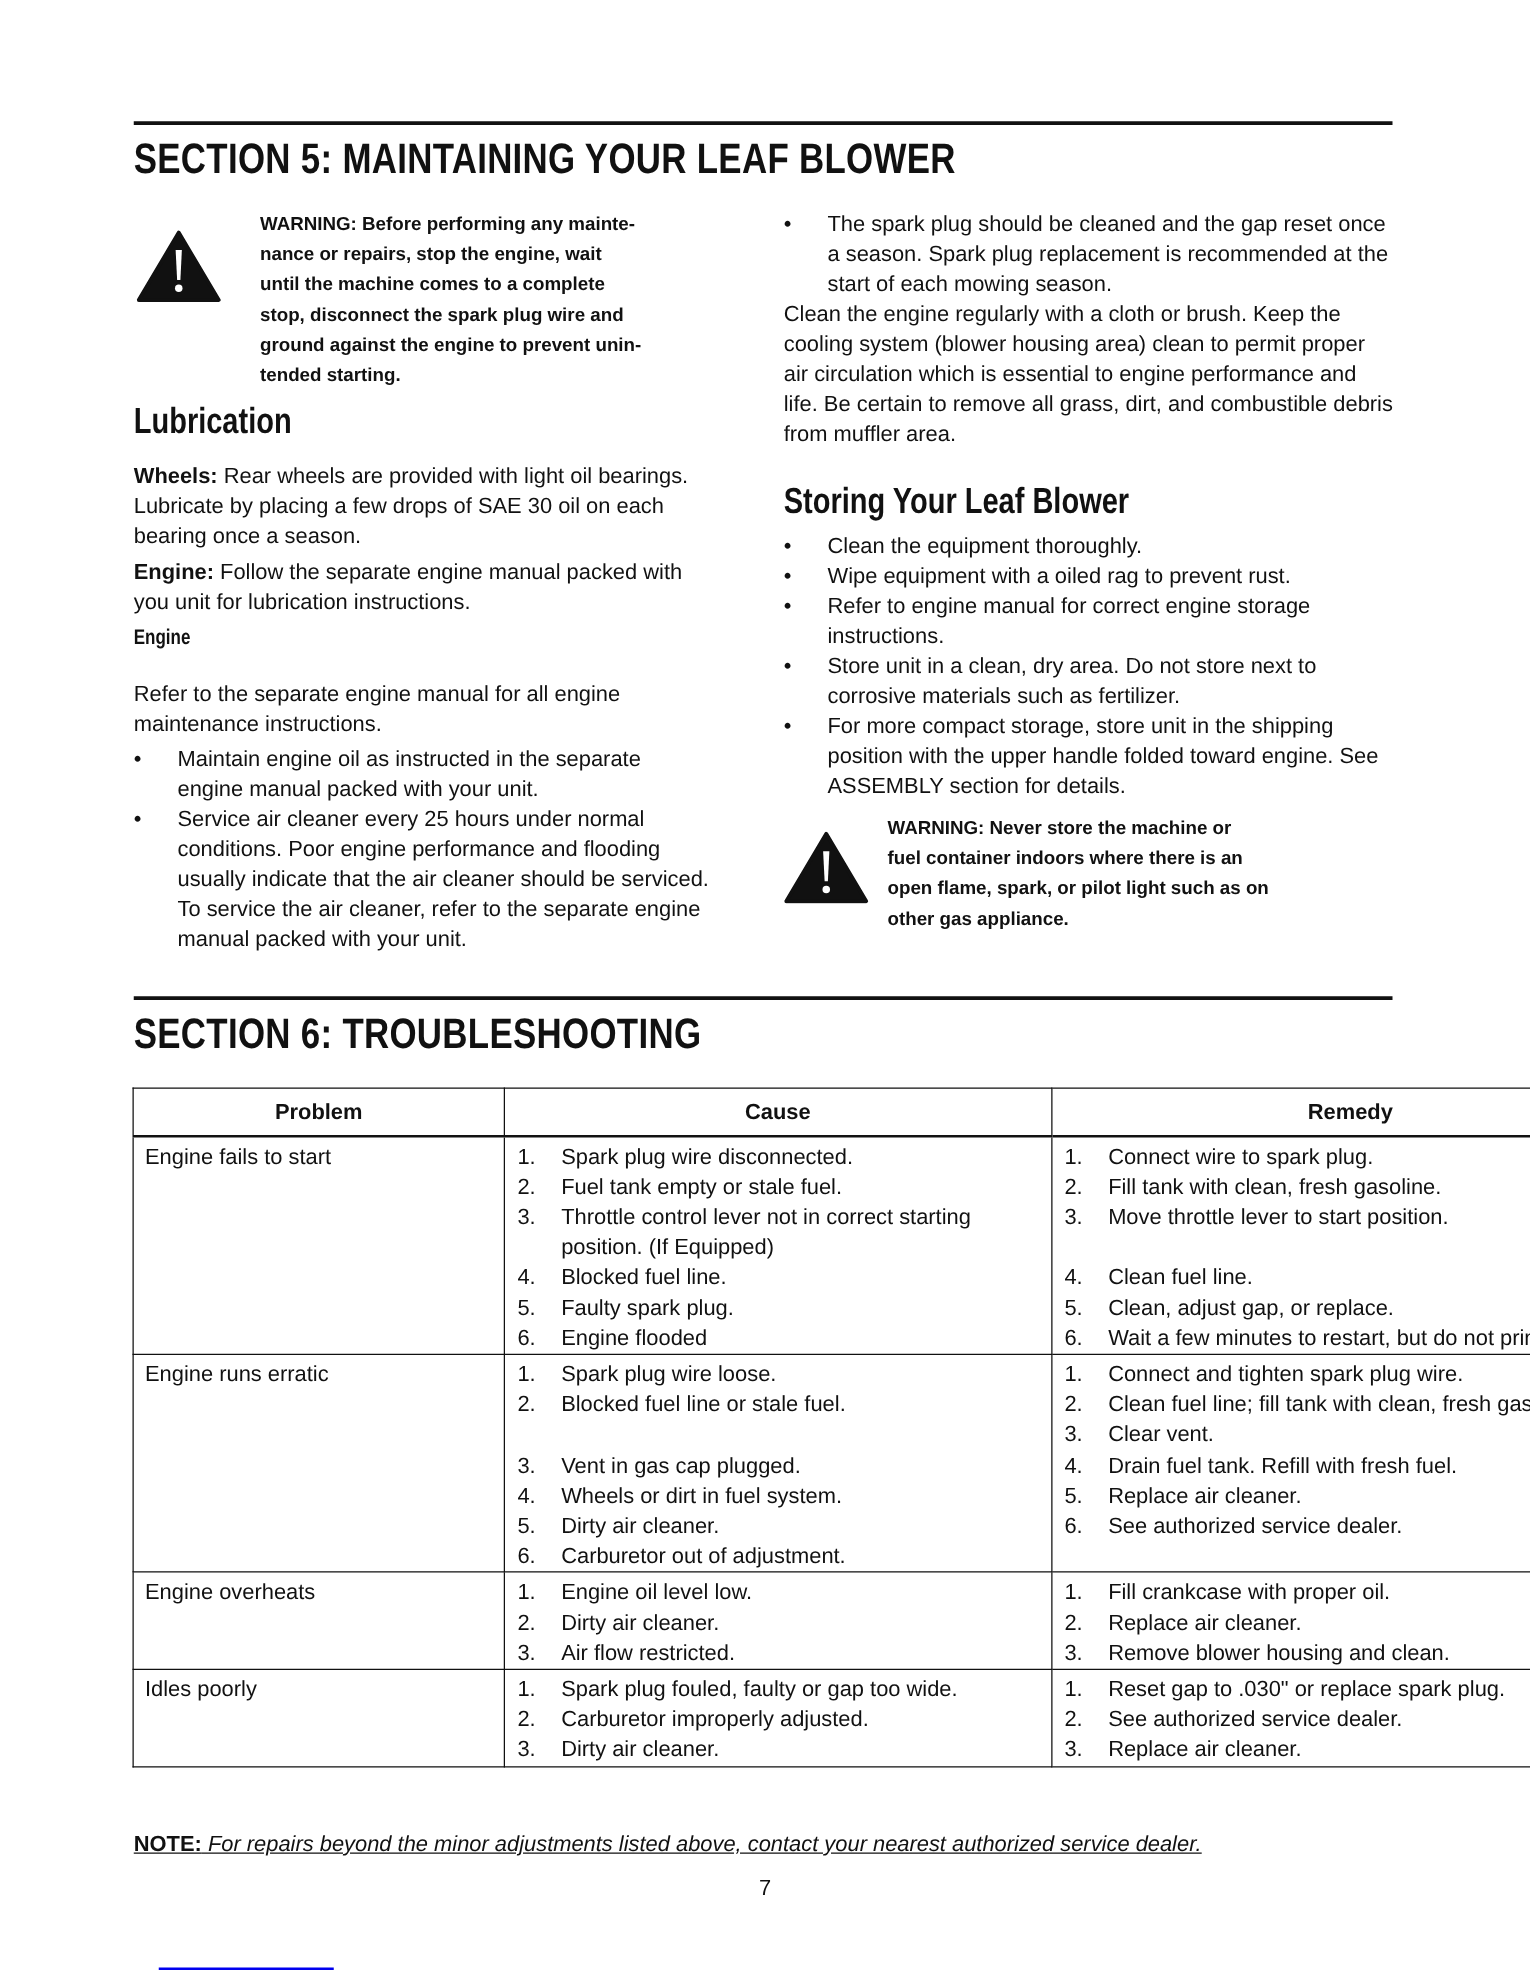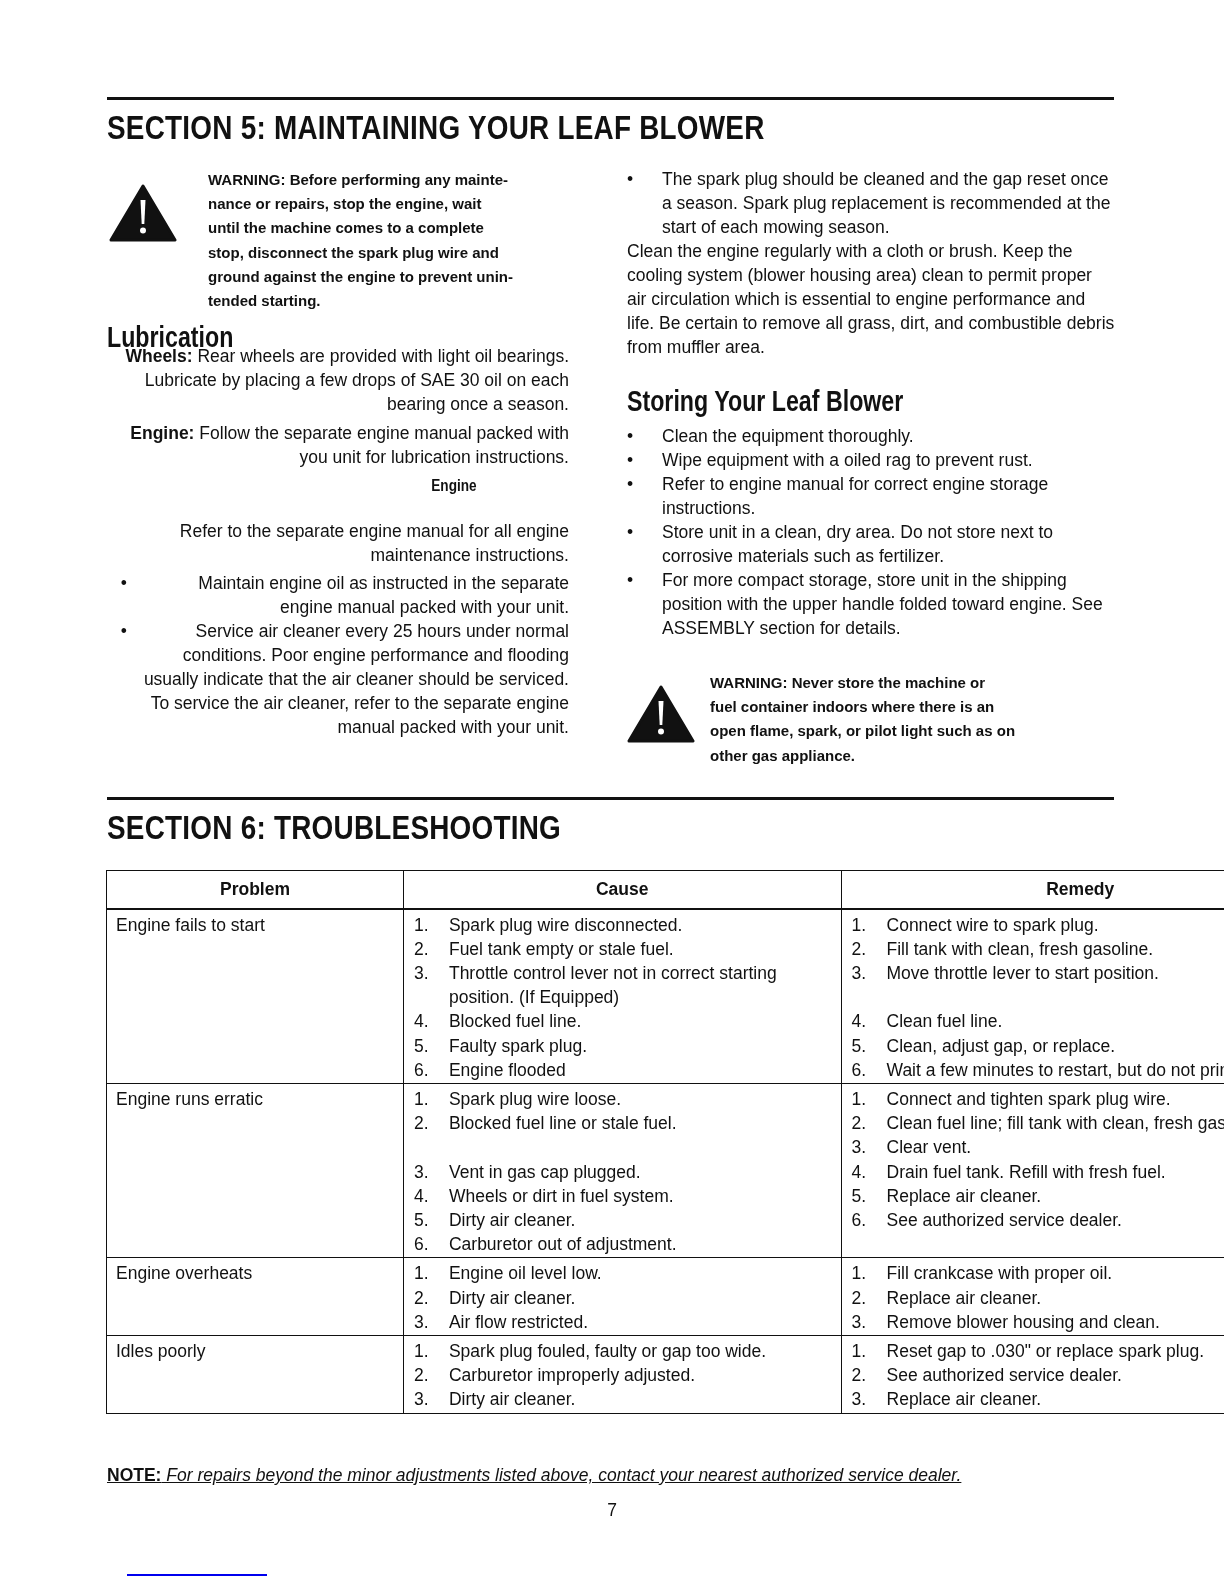--- a/index.html
+++ b/index.html
@@ -165,21 +165,21 @@
     <div>nance or repairs, stop the engine, wait</div>
     <div>until the machine comes to a complete</div>
     <div>stop, disconnect the spark plug wire and</div>
     <div>ground against the engine to prevent unin-</div>
     <div>tended starting.</div>
   </div>
 </div>
 
 <div class="sub-title" style="left:107px; top:321px;">Lubrication</div>
 
-<div class="col" style="left:107px; top:344px; width:462px;text-align:right;">
+<div class="col" style="left:107px; top:368px; width:462px;">
   <p class="para">
     <span class="lead">Wheels:</span><span> Rear wheels are provided with light oil bearings. Lubricate by placing a few drops of SAE 30 oil on each bearing once a season.</span>
   </p>
   <p class="para">
     <span class="lead">Engine:</span><span> Follow the separate engine manual packed with you unit for lubrication instructions.</span>
   </p>
   <span class="minor-head">Engine</span>
   <p style="margin-bottom:4px;margin-top:21px;">Refer to the separate engine manual for all engine maintenance instructions.</p>
   <ul class="bul">
     <li><span class="dot">•</span><span>Maintain engine oil as instructed in the separate engine manual packed with your unit.</span></li>
@@ -199,21 +199,21 @@
 <div class="col" style="left:627px; top:424px; width:488px;">
   <ul class="bul">
     <li><span class="dot">•</span><span>Clean the equipment thoroughly.</span></li>
     <li><span class="dot">•</span><span>Wipe equipment with a oiled rag to prevent rust.</span></li>
     <li><span class="dot">•</span><span>Refer to engine manual for correct engine storage instructions.</span></li>
     <li><span class="dot">•</span><span>Store unit in a clean, dry area. Do not store next to corrosive materials such as fertilizer.</span></li>
     <li><span class="dot">•</span><span>For more compact storage, store unit in the shipping position with the upper handle folded toward engine. See ASSEMBLY section for details.</span></li>
   </ul>
 </div>
 
-<div class="warn-block" style="left:627px; top:671px; width:488px; height:125px;">
+<div class="warn-block" style="left:627px; top:651px; width:488px; height:125px;">
   <svg class="warn-icon" viewBox="0 0 68 58" style="left:0px; top:14px;">
     <path d="M34 2 L66 56 L2 56 Z" fill="#111" stroke="#111" stroke-width="3" stroke-linejoin="round"></path>
     <path d="M31.5 16 L36.5 16 L35.3 40 L32.7 40 Z" fill="#fff"></path>
     <circle cx="34" cy="46.5" r="3" fill="#fff"></circle>
   </svg>
   <div class="warn-text" style="left:83px; top:0; width:405px;">
     <div>WARNING: Never store the machine or</div>
     <div>fuel container indoors where there is an</div>
     <div>open flame, spark, or pilot light such as on</div>
     <div>other gas appliance.</div>

